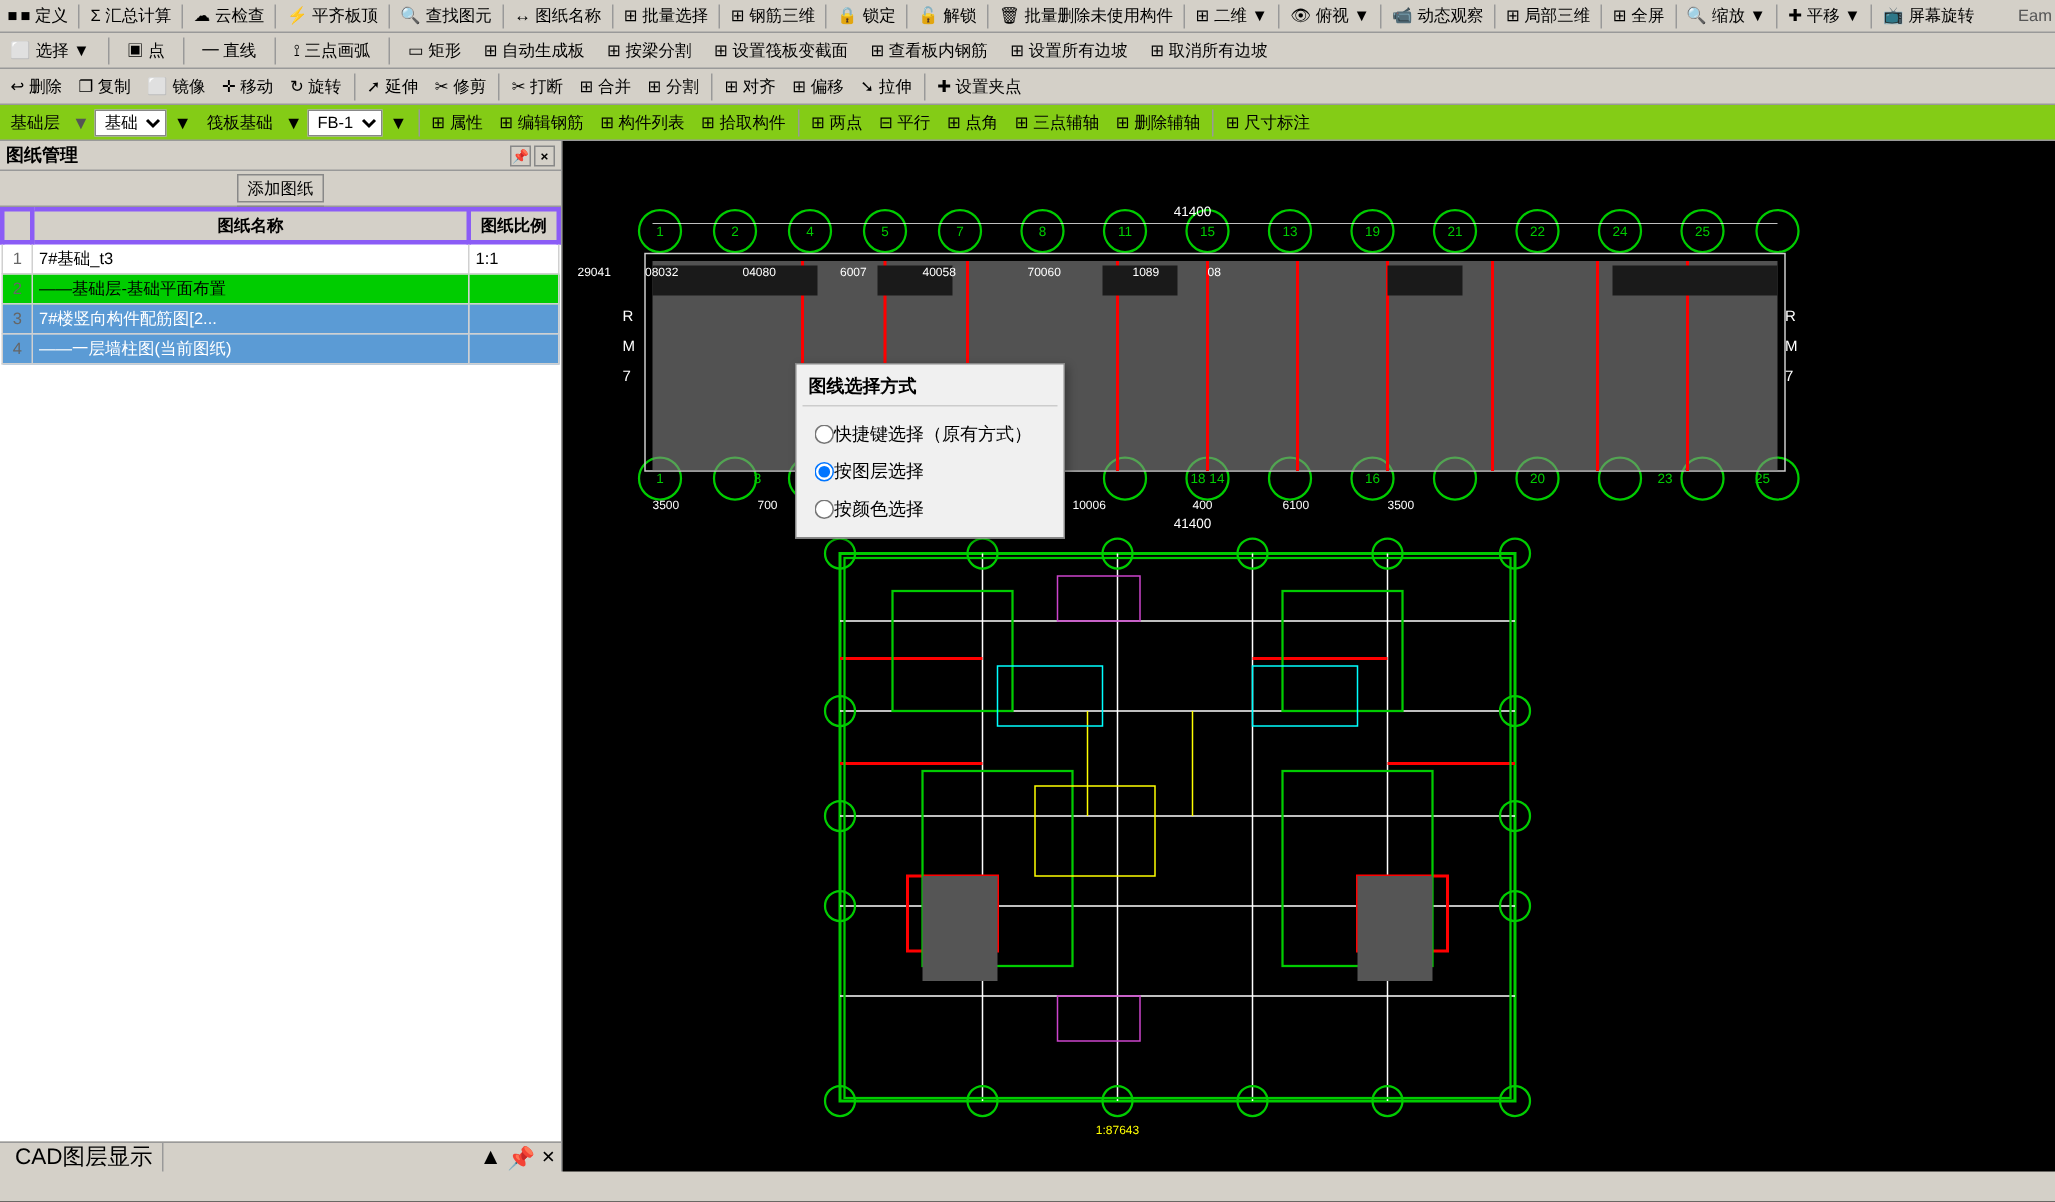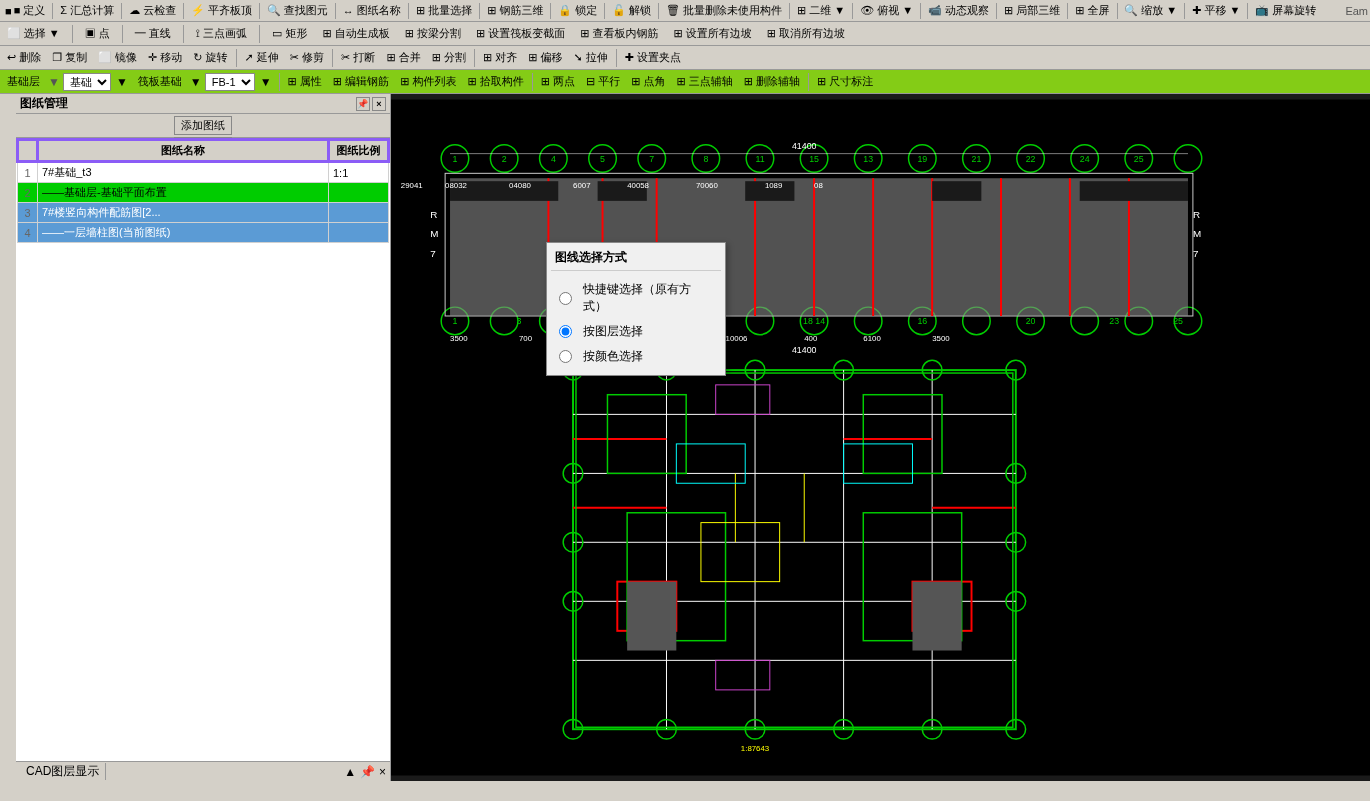--- a/index.html
+++ b/index.html
@@ -81,21 +81,20 @@
       align-items: center;
       padding: 0 2px;
       gap: 1px;
       overflow: hidden;
     }
 
     
     .main-area {
       display: flex;
       height: calc(801px - 22px - 24px - 24px - 24px - 20px);
-      margin-left: 16px;
       
     }
 
     
     .left-panel {
       width: 375px;
       min-width: 375px;
       background: #d4d0c8;
       border-right: 1px solid #999;
       display: flex;
@@ -226,21 +225,21 @@
     }
 
     
     .status-bar {
       height: 20px;
       background: #d4d0c8;
       border-top: 1px solid #999;
       display: flex;
       align-items: center;
       padding: 0 4px;
-      font-size: 12px;
+      font-size: 15px;
     }
     .status-item {
       padding: 0 6px;
       border-right: 1px solid #999;
     }
 
     
     .dropdown-popup {
       position: absolute;
       top: 148px;
@@ -256,21 +255,21 @@
       font-size: 12px;
       font-weight: bold;
       margin-bottom: 6px;
       padding: 0 4px;
       border-bottom: 1px solid #ccc;
       padding-bottom: 4px;
     }
     .radio-option {
       display: flex;
       align-items: center;
-      gap: 11px;
+      gap: 0;
       padding: 4px 8px;
       cursor: pointer;
       font-size: 12px;
     }
     .radio-option input[type="radio"] {
       cursor: pointer;
     }
 
     .tb-select {
       height: 18px;

